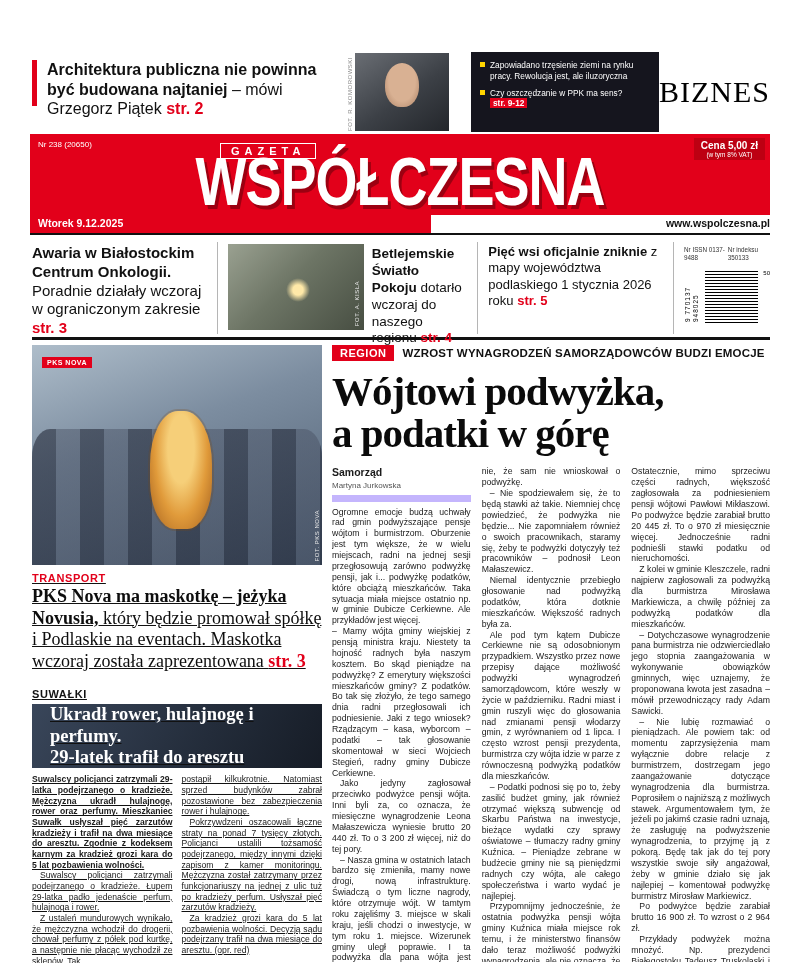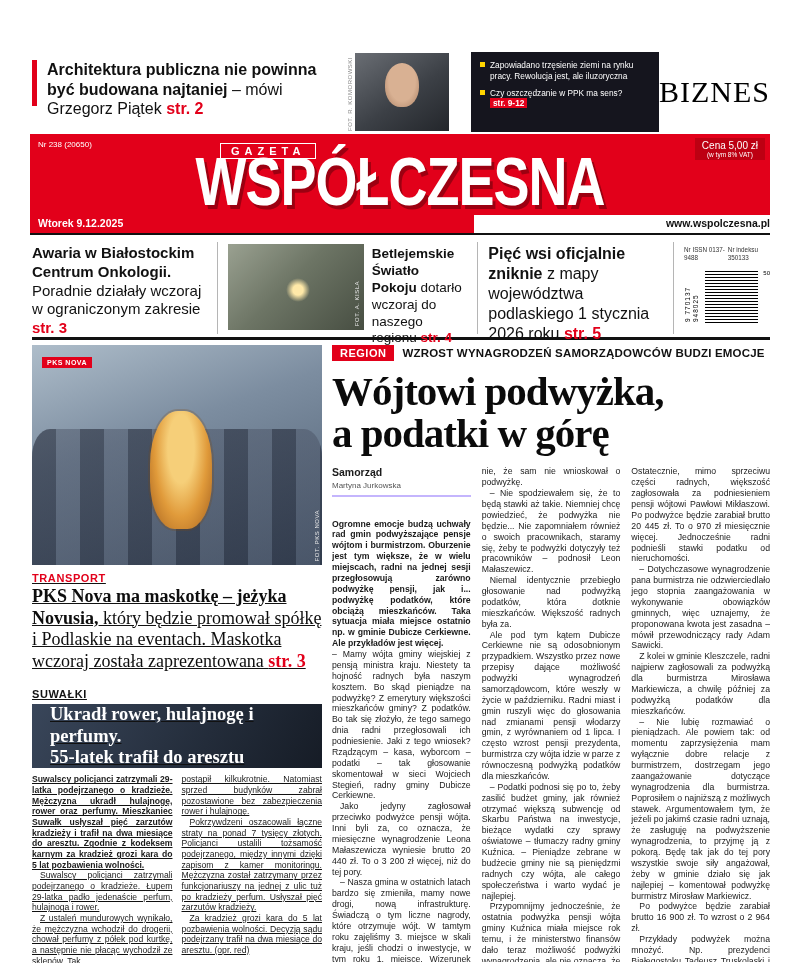--- a/index.html
+++ b/index.html
@@ -32,45 +32,45 @@
   .bullet{flex:0 0 5px;width:5px;height:5px;background:var(--yellow);margin-top:2px;}
   .bref{background:var(--red);padding:0 3px;font-weight:700;white-space:nowrap;}
   .biznes-brand{flex:1;display:flex;align-items:center;justify-content:center;
     font-family:"Liberation Serif",serif;font-size:30px;letter-spacing:1px;color:#000;}
 
   
   .masthead{position:absolute;top:134px;left:30px;width:740px;}
   .mh-red{position:relative;height:81px;background:var(--red);color:#fff;}
   .issue{position:absolute;top:6px;left:8px;font-size:8px;}
   .pricebox{position:absolute;top:4px;right:5px;background:var(--darkred);padding:2px 7px;text-align:center;}
-  .price{display:block;font-size:10px;font-weight:400;}
+  .price{display:block;font-size:10px;font-weight:700;}
   .pricenote{display:block;font-size:6.5px;}
   .gazeta-box{position:absolute;top:9px;left:190px;border:1.5px solid #fff;padding:1px 10px;
     font-size:11px;font-weight:700;letter-spacing:5px;}
   .mh-title{position:absolute;bottom:0px;left:0;right:0;text-align:center;font-size:54px;font-weight:700;
     letter-spacing:-1px;line-height:1;transform:scaleY(1.28);transform-origin:bottom;
     text-shadow:3px 3px 0 rgba(70,0,6,.45);white-space:nowrap;}
   .mh-bottom{display:flex;height:18px;border-bottom:2px solid #111;}
   .mh-date{flex:1;background:var(--red);color:#fff;font-size:10.5px;font-weight:700;padding:2px 8px;}
-  .mh-site{width:296px;background:#fff;color:#111;font-size:10.5px;font-weight:700;text-align:right;padding:2px 0;}
+  .mh-site{width:339px;background:#fff;color:#111;font-size:10.5px;font-weight:700;text-align:right;padding:2px 0;}
 
   
   .teasers{position:absolute;top:242px;left:32px;width:738px;height:92px;display:flex;
     border-bottom:3px solid #111;padding-bottom:3px;}
   .tz{font-size:15px;line-height:1.25;padding:2px 10px 0 0;}
   .tz + .tz{border-left:1px solid #b5b5b5;padding-left:10px;justify-content:flex-end;}
   .tz .b{font-weight:700;}
   .tz1{width:178px;}
   .tz2{width:244px;display:flex;gap:8px;}
   .tz-photo{position:relative;flex:0 0 136px;height:86px;
     background:linear-gradient(135deg,#9aa191 0%,#6d7565 45%,#474e42 100%);}
   .tz-photo .glow{position:absolute;left:58px;top:34px;width:24px;height:24px;border-radius:50%;
     background:radial-gradient(circle,#ffe9a8 0 30%,rgba(255,233,168,0) 70%);}
   .tz2 .tz-text{font-size:13.5px;line-height:1.25;padding-top:2px;}
-  .tz3{width:178px;font-size:16px;}
+  .tz3{width:178px;font-size:13px;}
   .tz4{flex:1;padding-right:0;}
   .issn-row{display:flex;justify-content:space-between;font-size:6.3px;color:#333;padding-top:2px;}
   .barcode-wrap{margin:8px auto 0;width:86px;display:flex;gap:4px;align-items:flex-start;}
   .bc-digits{writing-mode:vertical-rl;transform:rotate(180deg);font-size:6.5px;letter-spacing:1px;color:#000;height:52px;}
   .barcode{width:58px;height:52px;background:repeating-linear-gradient(0deg,#000 0 1px,#fff 1px 3px,#000 3px 4px,#fff 4px 6px);
     border:1px solid #fff;}
   .bc50{font-size:6px;color:#000;}
 
   
   .main{position:absolute;top:345px;left:32px;width:738px;height:618px;overflow:hidden;}
@@ -108,21 +108,21 @@
   .kicker-label{background:var(--red);color:#fff;font-weight:700;font-size:11px;padding:2px 8px;letter-spacing:.5px;}
   .kicker-text{font-weight:700;font-size:11.5px;letter-spacing:.2px;}
   .main-headline{font-family:"Liberation Serif",serif;font-weight:700;font-size:41px;line-height:1.03;
     letter-spacing:-1px;margin-top:9px;color:#0b0b0b;}
   .art-cols{display:flex;gap:11px;margin-top:12px;height:496px;overflow:hidden;}
   .acol{flex:1;font-size:8.7px;line-height:1.25;text-align:justify;color:#1a1a1a;}
   .acol p{margin:0;}
   .acol p + p{text-indent:8px;}
   .byline-sec{font-size:10.5px;font-weight:700;}
   .byline-auth{font-size:8px;color:#555;margin:1px 0 4px;}
-  .lead{font-weight:700;border-top:2px solid #c4b5fd;padding-top:22px;margin-bottom:3px;}
+  .lead{font-weight:400;border-top:7px solid #c4b5fd;padding-top:5px;margin-bottom:3px;}
 </style>
 </head>
 <body>
 
 <div class="page">
 
   <div class="topstrip">
     <div class="top-left">
       <div class="redbar"></div>
       <div class="tl-text">
@@ -203,21 +203,21 @@
         <span class="photo-credit">FOT. PKS NOVA</span>
       </div>
       <div class="label-red">TRANSPORT</div>
       <div class="lh">
         <span class="b">PKS Nova ma maskotkę – jeżyka Novusia,</span><span> który będzie promował spółkę i Podlaskie na eventach. Maskotka wczoraj została zaprezentowana </span><span class="ref">str. 3</span>
       </div>
       <div class="label-blk">SUWAŁKI</div>
       <div class="suw-photo">
         <div class="suw-head">
           <div>Ukradł rower, hulajnogę i perfumy.</div>
-          <div>55-latek trafił do aresztu</div>
+          <div>29-latek trafił do aresztu</div>
         </div>
       </div>
       <div class="suw-cols">
         <div class="scol scol1">
             <p>Suwalscy policjanci zatrzymali 29-latka podejrzanego o kradzieże. Mężczyzna ukradł hulajnogę, rower oraz perfumy. Mieszkaniec Suwałk usłyszał pięć zarzutów kradzieży i trafił na dwa miesiące do aresztu. Zgodnie z kodeksem karnym za kradzież grozi kara do 5 lat pozbawienia wolności.</p>
             <p>Suwalscy policjanci zatrzymali podejrzanego o kradzieże. Łupem 29-latka padło jedenaście perfum, hulajnoga i rower.</p>
             <p>Z ustaleń mundurowych wynikało, że mężczyzna wchodził do drogerii, chował perfumy z półek pod kurtkę, a następnie nie płacąc wychodził ze sklepów. Tak</p>
           </div>
         <div class="scol">
             <p>postąpił kilkukrotnie. Natomiast sprzed budynków zabrał pozostawione bez zabezpieczenia rower i hulajnogę.</p>
@@ -250,22 +250,22 @@
         <div class="acol">
             <p>nie, że sam nie wnioskował o podwyżkę.</p>
             <p>– Nie spodziewałem się, że to będą stawki aż takie. Niemniej chcę powiedzieć, że podwyżka nie będzie... Nie zapomniałem również o swoich pracownikach, staramy się, żeby te podwyżki dotyczyły też pracowników – podnosił Leon Małaszewicz.</p>
             <p>Niemal identycznie przebiegło głosowanie nad podwyżką podatków, która dotknie mieszkańców. Większość radnych była za.</p>
             <p>Ale pod tym kątem Dubicze Cerkiewne nie są odosobnionym przypadkiem. Wszystko przez nowe przepisy dające możliwość podwyżki wynagrodzeń samorządowcom, które weszły w życie w październiku. Radni miast i gmin ruszyli więc do głosowania nad zmianami pensji włodarzy gmin, z wyrównaniem od 1 lipca. I często wzrost pensji prezydenta, burmistrza czy wójta idzie w parze z równoczesną podwyżką podatków dla mieszkańców.</p>
             <p>– Podatki podnosi się po to, żeby zasilić budżet gminy, jak również otrzymać większą subwencję od Skarbu Państwa na inwestycje, bieżące wydatki czy sprawy oświatowe – tłumaczy radny gminy Kuźnica. – Pieniądze zebrane w budżecie gminy nie są pieniędzmi radnych czy wójta, ale całego społeczeństwa i warto wydać je najlepiej.</p>
             <p>Przypomnijmy jednocześnie, że ostatnia podwyżka pensji wójta gminy Kuźnica miała miejsce rok temu, i że ministerstwo finansów dało teraz możliwość podwyżki wynagrodzenia, ale nie oznacza, że od razu trzeba to robić.</p>
           </div>
         <div class="acol">
             <p>Ostatecznie, mimo sprzeciwu części radnych, większość zagłosowała za podniesieniem pensji wójtowi Pawłowi Mikłaszowi. Po podwyżce będzie zarabiał brutto 20 445 zł. To o 970 zł miesięcznie więcej. Jednocześnie radni podnieśli stawki podatku od nieruchomości.</p>
+            <p>Z kolei w gminie Kleszczele, radni najpierw zagłosowali za podwyżką dla burmistrza Mirosława Markiewicza, a chwilę później za podwyżką podatków dla mieszkańców.</p>
             <p>– Dotychczasowe wynagrodzenie pana burmistrza nie odzwierciedlało jego stopnia zaangażowania w wykonywanie obowiązków gminnych, więc uznajemy, że proponowana kwota jest zasadna – mówił przewodniczący rady Adam Sawicki.</p>
-            <p>Z kolei w gminie Kleszczele, radni najpierw zagłosowali za podwyżką dla burmistrza Mirosława Markiewicza, a chwilę później za podwyżką podatków dla mieszkańców.</p>
             <p>– Nie lubię rozmawiać o pieniądzach. Ale powiem tak: od momentu zaprzysiężenia mam wyłącznie dobre relacje z burmistrzem, dostrzegam jego zaangażowanie dotyczące wynagrodzenia dla burmistrza. Poprosiłem o najniższą z możliwych stawek. Argumentowałem tym, że jeżeli po jakimś czasie radni uznają, że zasługuję na podwyższenie wynagrodzenia, to przyjmę ją z pokorą. Będę tak jak do tej pory wszystkie swoje siły angażował, żeby w gminie działo się jak najlepiej – komentował podwyżkę burmistrz Mirosław Markiewicz.</p>
             <p>Po podwyżce będzie zarabiał brutto 16 900 zł. To wzrost o 2 964 zł.</p>
             <p>Przykłady podwyżek można mnożyć. Np. prezydenci Białegostoku Tadeusz Truskolaski i Łomży Mariusz Chrzanowski po podwyżce zarabiają po około 19,5 tys. zł brutto, co uzasadniano wysokością zadań i wieloletnią pracą.</p>
           </div>
       </div>
     </div>
 
   </div>
 </div>
 

